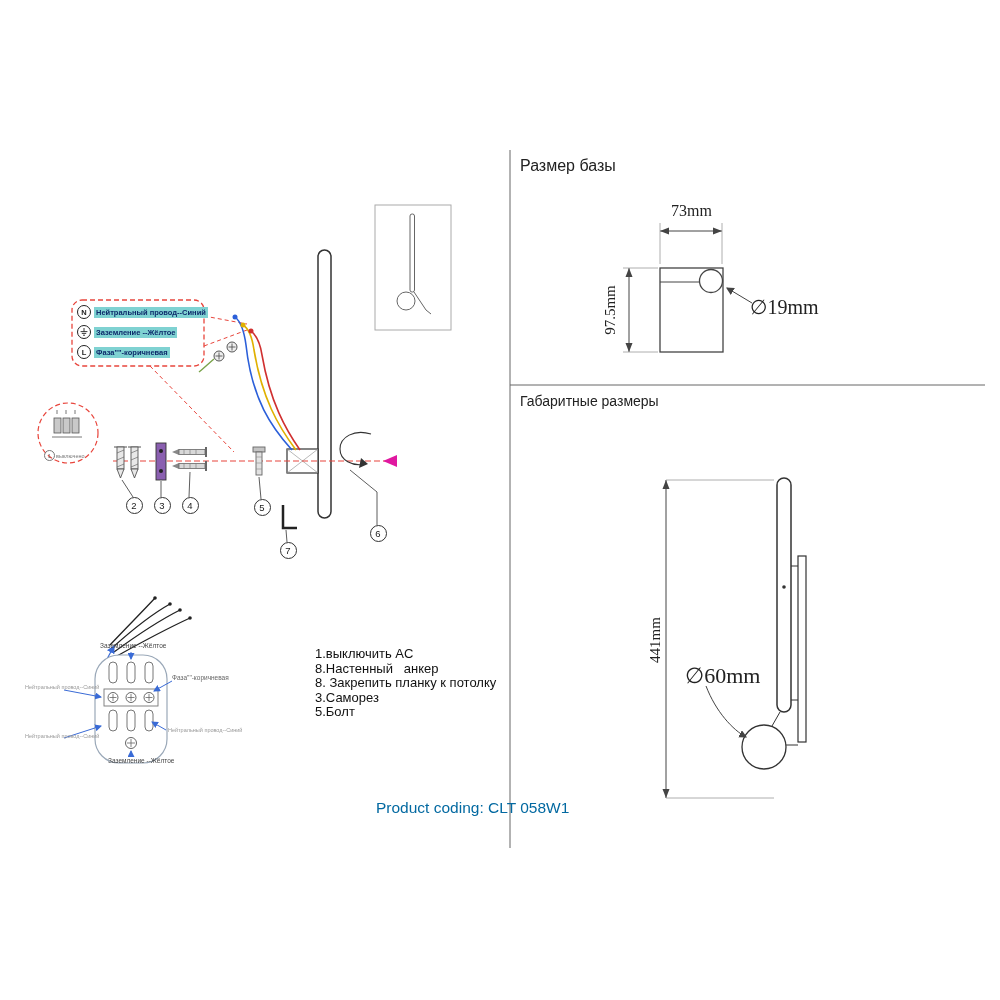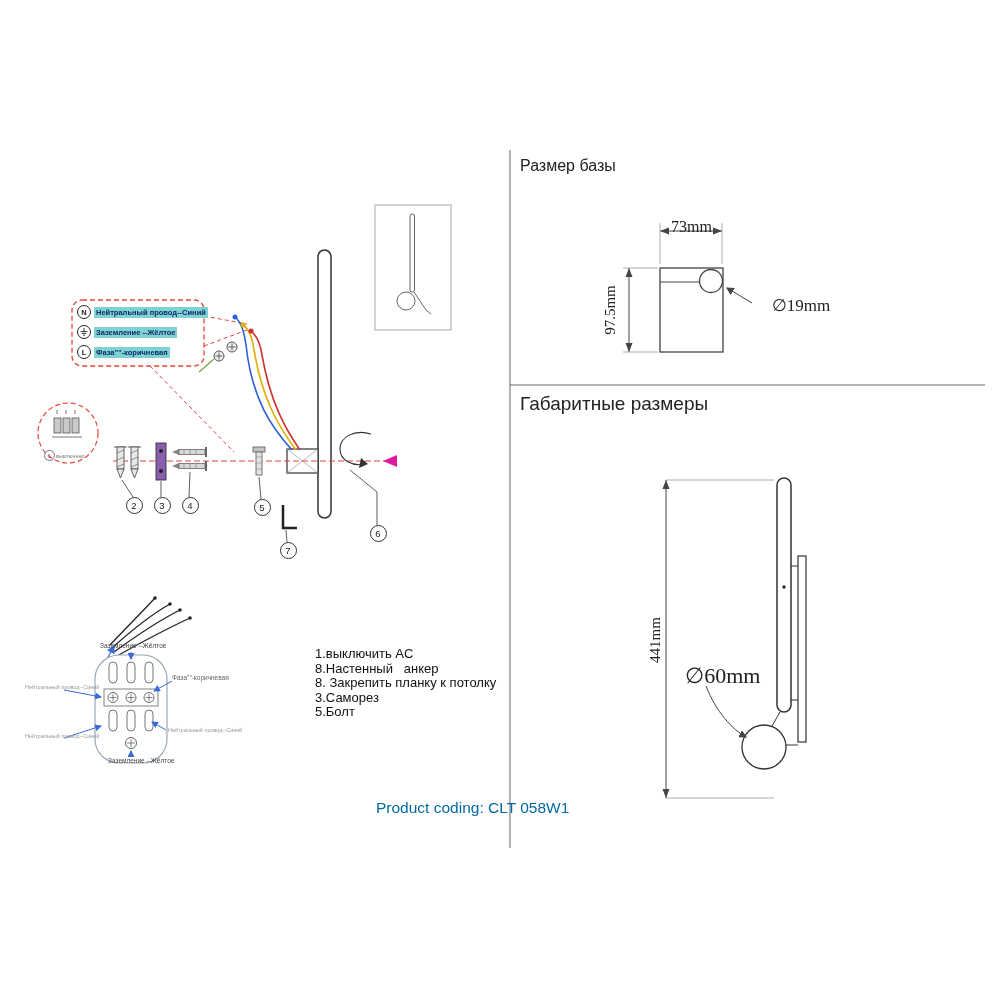--- a/index.html
+++ b/index.html
@@ -295,21 +295,21 @@
     <div class="instr-line">1.выключить AC</div>
     <div class="instr-line">8.Настенный   анкер</div>
     <div class="instr-line">8. Закрепить планку к потолку</div>
     <div class="instr-line">3.Саморез</div>
     <div class="instr-line">5.Болт</div>
   </div>
 
   <div class="product-coding">Product coding: CLT 058W1</div>
 
   <div class="title" style="left:520px;top:157px;text-align:right;">Размер базы</div>
-  <div class="title" style="left:520px;top:393px;font-size:19px;">Габаритные размеры</div>
-
-  <div class="dim" style="left:660px;top:218px;width:63px;font-size:16px;">73mm</div>
+  <div class="title" style="left:520px;top:393px;font-size:14px;">Габаритные размеры</div>
+
+  <div class="dim" style="left:660px;top:202px;width:63px;font-size:16px;">73mm</div>
   <div class="dim dim-rot" style="left:579px;top:301px;width:64px;height:18px;">97.5mm</div>
-  <div class="dim" style="left:750px;top:295px;font-size:17px;margin-left:22px;">∅19mm</div>
+  <div class="dim" style="left:750px;top:295px;font-size:20px;">∅19mm</div>
   <div class="dim dim-rot" style="left:626px;top:631px;width:60px;height:18px;">441mm</div>
   <div class="dim" style="left:685px;top:663px;font-size:22px;">∅60mm</div>
 
 </div>
 
 </body></html>

